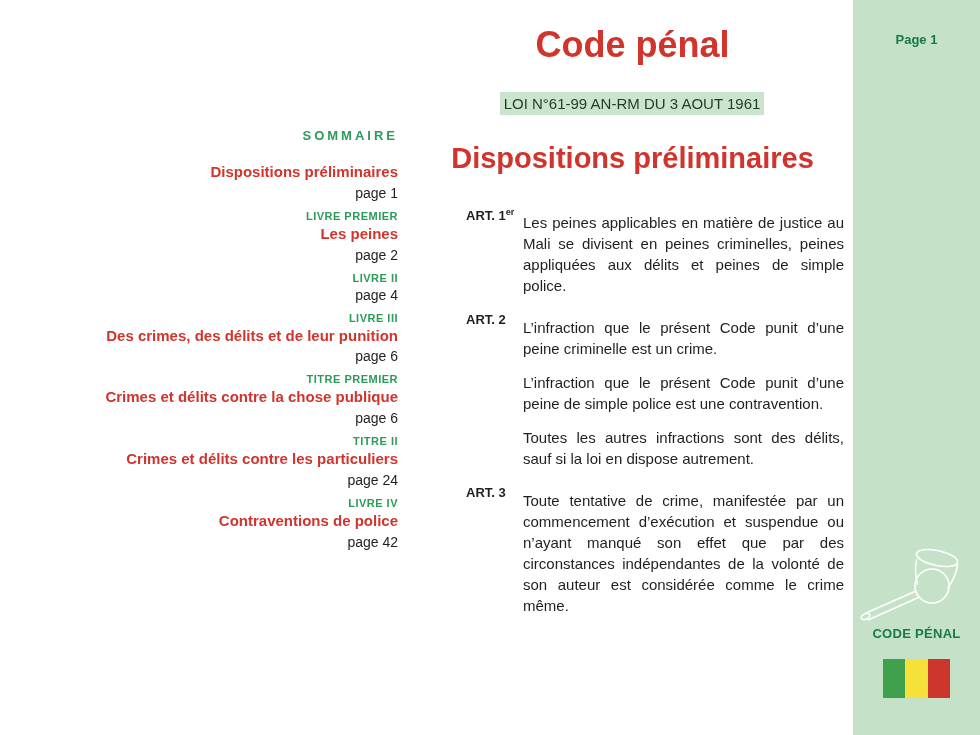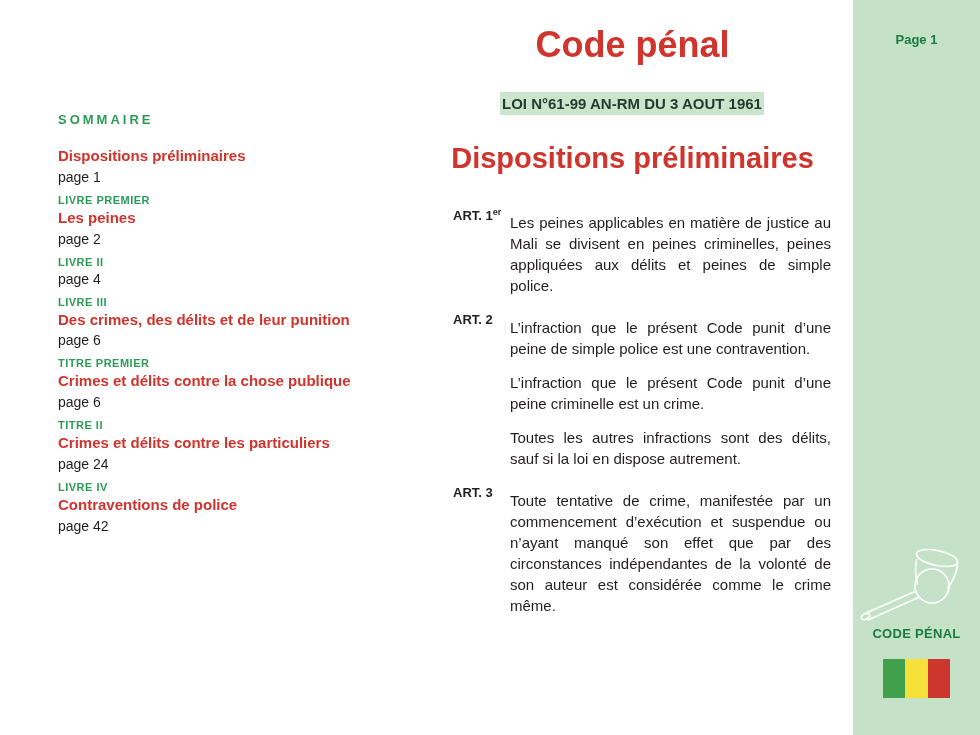--- a/index.html
+++ b/index.html
@@ -15,33 +15,33 @@
     --flag_red:#cd362c;
   }
   *{box-sizing:border-box}
   html,body{margin:0;padding:0}
   body{
     width:980px;height:735px;position:relative;overflow:hidden;
     background:#ffffff;color:var(--text);
     font-family:"Liberation Sans",sans-serif;
   }
   
-  .toc{position:absolute;left:58px;top:112px;width:340px;text-align:left}
+  .toc{position:absolute;left:58px;top:128px;width:340px;text-align:right}
   .toc-heading{margin:0 0 20px;font-size:13px;font-weight:bold;letter-spacing:3px;color:var(--toc_green)}
   .toc-kicker{margin:0 0 3px;font-size:11px;font-weight:bold;letter-spacing:.5px;color:var(--toc_green)}
   .toc-title{font-size:15px;font-weight:bold;color:var(--accent_red);line-height:1.25}
   .toc-page{font-size:14px;margin-top:3px;margin-bottom:9px}
   
   .doc-title{position:absolute;left:440px;top:24px;width:385px;margin:0;text-align:center;
     font-size:36px;font-weight:bold;color:var(--accent_red)}
   .law-banner{position:absolute;left:500px;top:92px;width:264px;padding:3px 0;text-align:center;
-    background:var(--banner_bg);color:var(--banner_text);font-weight:bold;font-size:15px}
+    background:var(--banner_bg);color:var(--banner_text);font-weight:normal;font-size:15px}
   .section-heading{position:absolute;left:440px;top:142px;width:385px;margin:0;text-align:center;
     font-size:29px;font-weight:bold;color:var(--accent_red)}
-  .articles{position:absolute;left:453px;top:204px;width:378px}
+  .articles{position:absolute;left:466px;top:204px;width:378px}
   .article{display:flex}
   .art-label{flex:none;width:57px;font-size:13px;font-weight:bold;padding-top:3px}
   .art-label sup{font-size:9px}
   .art-body{flex:1}
   .art-body p{margin:8px 0 13px;font-size:15px;line-height:21px;text-align:justify}
   
   .strip{position:absolute;left:853px;top:0;width:127px;height:735px;background:var(--strip_bg)}
   .strip-page{margin:0;padding-top:32px;text-align:center;font-size:13px;font-weight:bold;color:var(--dark_green)}
   .gavel{position:absolute;left:0;top:543px;width:127px;height:84px}
   .strip-title{position:absolute;top:626px;left:0;width:100%;margin:0;text-align:center;
@@ -109,22 +109,22 @@
     <article class="article">
       <div class="art-label"><span>ART. 1</span><sup>er</sup></div>
       <div class="art-body">
         <p>Les peines applicables en matière de justice au Mali se divisent en peines criminelles, peines appliquées aux délits et peines de simple police.</p>
       </div>
     </article>
 
     <article class="article">
       <div class="art-label"><span>ART. 2</span></div>
       <div class="art-body">
+        <p>L’infraction que le présent Code punit d’une peine criminelle est un crime.</p>
         <p>L’infraction que le présent Code punit d’une peine de simple police est une contravention.</p>
-        <p>L’infraction que le présent Code punit d’une peine criminelle est un crime.</p>
         <p>Toutes les autres infractions sont des délits, sauf si la loi en dispose autrement.</p>
       </div>
     </article>
 
     <article class="article">
       <div class="art-label"><span>ART. 3</span></div>
       <div class="art-body">
         <p>Toute tentative de crime, manifestée par un commencement d’exécution et suspendue ou n’ayant manqué son effet que par des circonstances indépendantes de la volonté de son auteur est considérée comme le crime même.</p>
       </div>
     </article>

